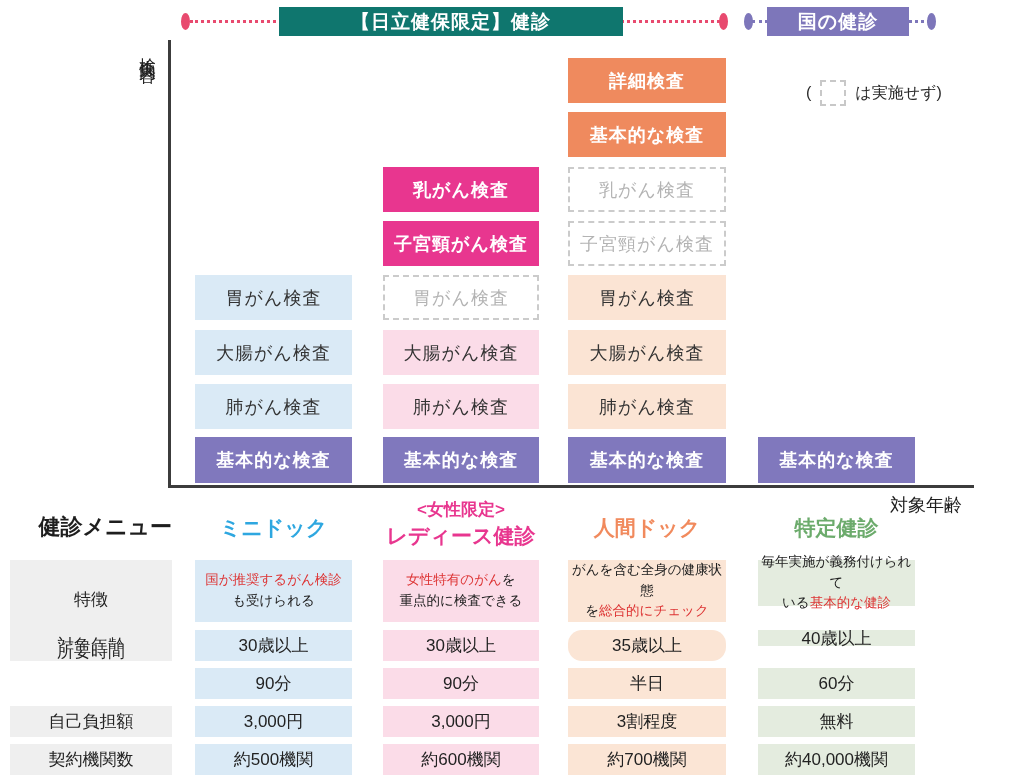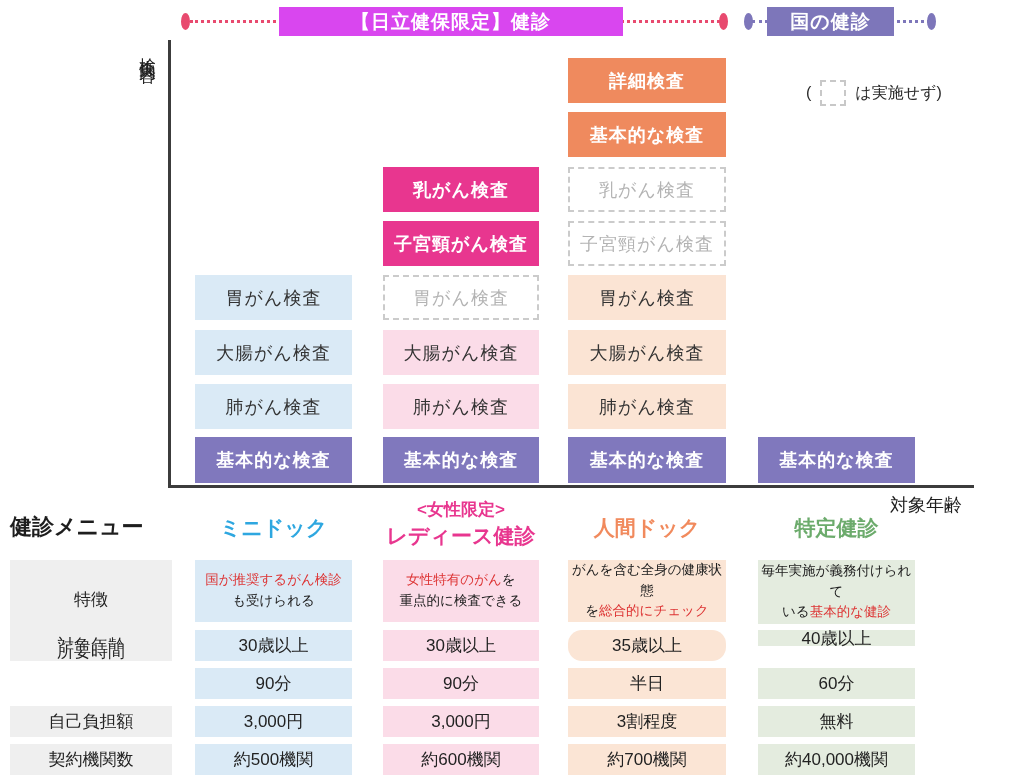--- a/index.html
+++ b/index.html
@@ -7,21 +7,21 @@
   body { font-family:"Liberation Sans","DejaVu Sans",sans-serif; }
   .stage { position:relative; width:1010px; height:780px; background:#fff; overflow:hidden; }
 
   
   .dotline { position:absolute; height:0; border-top:3px dotted #e84a6f; }
   .dotline.purple { border-top-color:#7d76ba; }
   .cap { position:absolute; width:9px; height:17px; border-radius:50%; background:#e84a6f; }
   .cap.purple { background:#7d76ba; }
   .banner { position:absolute; height:29px; line-height:29px; text-align:center;
             color:#fff; font-weight:bold; font-size:19px; letter-spacing:1px; }
-  .banner.pinkbg { background:#d946ef; }
+  .banner.pinkbg { background:#0f766e; }
   .banner.purplebg { background:#7d76ba; }
 
   
   .axis { position:absolute; background:#3c3c3c; }
   .y-axis-label { position:absolute; writing-mode:vertical-rl; font-size:17px; color:#1e1e1e;
                   letter-spacing:3px; font-weight:500; }
   .x-axis-label { position:absolute; font-size:18px; color:#1e1e1e; font-weight:500; }
 
   
   .legend { position:absolute; display:flex; align-items:center; gap:9px; font-size:16px; color:#2a2a2a; }
@@ -32,21 +32,21 @@
          font-size:18px; color:#333; letter-spacing:1px; }
   .box.blue    { background:#daeaf6; }
   .box.lpink   { background:#fbdce8; }
   .box.lorange { background:#fbe4d4; }
   .box.magenta { background:#e8368f; color:#fff; font-weight:bold; }
   .box.orange  { background:#ef8a5e; color:#fff; font-weight:bold; }
   .box.base    { background:#8078bd; color:#fff; font-weight:bold; height:46px; }
   .box.dashed  { background:#fff; border:2px dashed #cbcbcb; color:#b3b3b3; }
 
   
-  .menu-label { position:absolute; left:10px; width:162px; top:512px; font-size:22px; font-weight:bold; color:#1e1e1e; text-align:left; }
+  .menu-label { position:absolute; left:10px; width:162px; top:512px; font-size:22px; font-weight:bold; color:#1e1e1e; text-align:right; }
   .col-header { position:absolute; font-size:21px; font-weight:bold; text-align:center; }
   .col-header.h-blue   { color:#2ea7e0; }
   .col-header.h-pink   { color:#e8368f; }
   .col-header.h-orange { color:#f18a5d; }
   .col-header.h-green  { color:#6cab6c; }
   .ladies-tag { display:block; font-size:17px; font-weight:bold; color:#e8368f; letter-spacing:0; margin-bottom:1px; }
 
   .cell { position:absolute; display:flex; flex-direction:column; align-items:center; justify-content:center;
           text-align:center; font-size:17px; color:#222; }
   .cell.lab { left:10px; width:162px; background:#efefef; }
@@ -69,21 +69,21 @@
 <div class="stage">
 
   <div class="dotline" style="left:190px; top:20px; width:530px;"></div>
   <span class="cap" style="left:181px; top:13px;"></span>
   <span class="cap" style="left:719px; top:13px;"></span>
   <div class="banner pinkbg" style="left:279px; top:7px; width:344px;">【日立健保限定】健診</div>
 
   <div class="dotline purple" style="left:752px; top:20px; width:178px;"></div>
   <span class="cap purple" style="left:744px; top:13px;"></span>
   <span class="cap purple" style="left:927px; top:13px;"></span>
-  <div class="banner purplebg" style="left:767px; top:7px; width:127px;">国の健診</div>
+  <div class="banner purplebg" style="left:767px; top:7px; width:142px;">国の健診</div>
 
   <div class="axis" style="left:168px; top:40px; width:3px; height:448px;"></div>
   <div class="axis" style="left:168px; top:485px; width:806px; height:3px;"></div>
   <div class="y-axis-label" style="left:136px; top:44px;">検査内容</div>
   <div class="x-axis-label" style="left:890px; top:493px;">対象年齢</div>
 
   <div class="legend" style="left:806px; top:80px;">
     <span>(</span>
     <span class="lbox"></span>
     <span>は実施せず)</span>
@@ -129,21 +129,21 @@
     <div><span>も受けられる</span></div>
   </div>
   <div class="cell feat v2 c2" style="top:560px; height:62px;">
     <div><span class="red">女性特有のがん</span><span>を</span></div>
     <div><span>重点的に検査できる</span></div>
   </div>
   <div class="cell feat v3 c3" style="top:560px; height:62px;">
     <div><span>がんを含む全身の健康状態</span></div>
     <div><span>を</span><span class="red">総合的にチェック</span></div>
   </div>
-  <div class="cell feat v4 c4" style="top:560px; height:64px;">
+  <div class="cell feat v4 c4" style="top:560px; height:46px;">
     <div><span>毎年実施が義務付けられて</span></div>
     <div><span>いる</span><span class="red">基本的な健診</span></div>
   </div>
 
   <div class="cell lab" style="top:630px; height:31px;">対象年齢</div>
   <div class="cell v1 c1" style="top:630px; height:31px;">30歳以上</div>
   <div class="cell v2 c2" style="top:630px; height:31px;">30歳以上</div>
   <div class="cell v3 c3" style="top:630px; height:31px;border-radius:14px;">35歳以上</div>
   <div class="cell v4 c4" style="top:630px; height:16px;">40歳以上</div>
 

